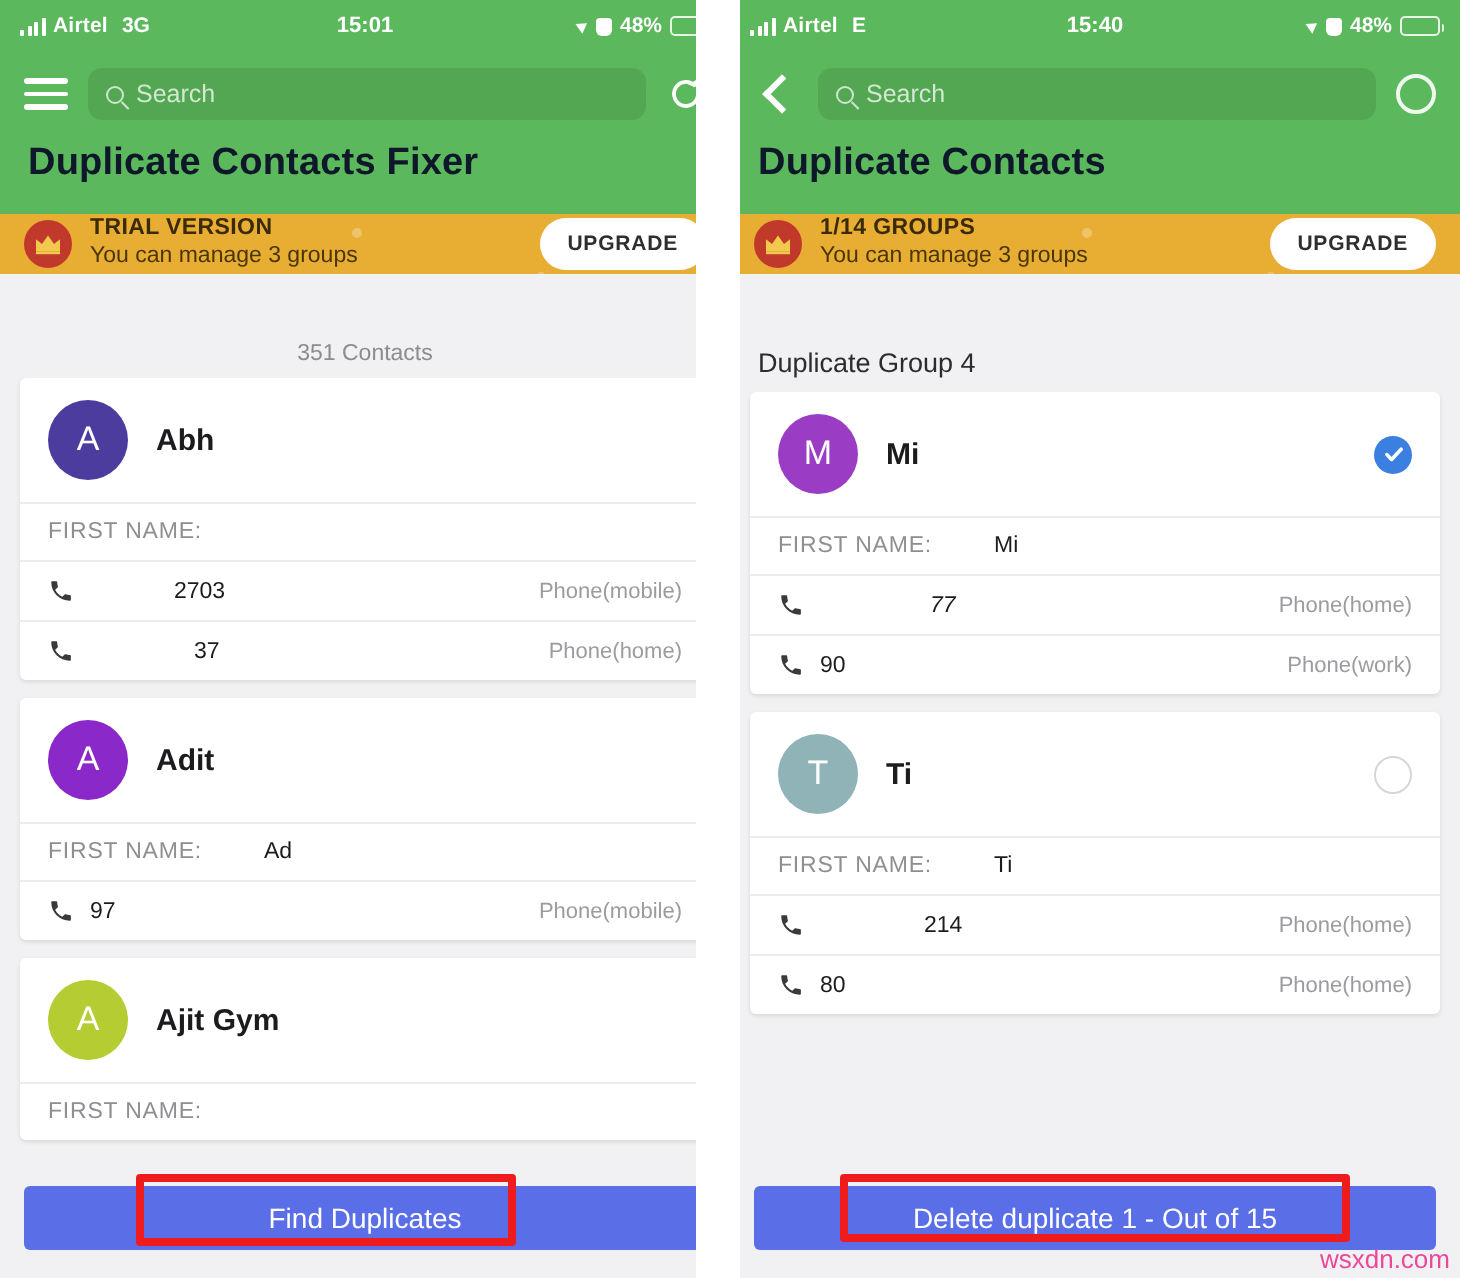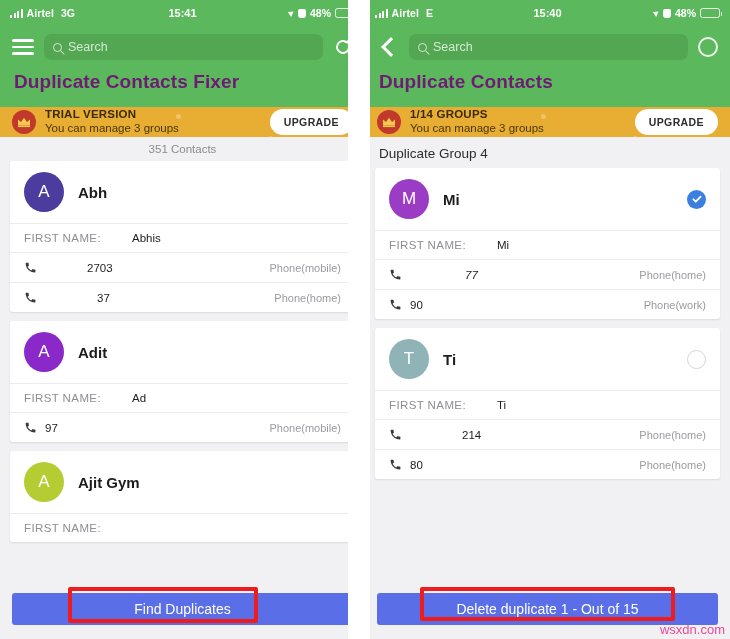--- a/index.html
+++ b/index.html
@@ -180,21 +180,21 @@
   .circle-ico {
     width: 20px; height: 20px;
     border: 2px solid rgba(255,255,255,.9);
     border-radius: 50%;
     flex: 0 0 auto;
     cursor: pointer;
   }
 
   .apptitle {
     background: #5cb85c;
-    color: #701a75;
+    color: #0f172a;
     font-size: 19px;
     font-weight: bold;
     padding: 7px 14px 14px 14px;
     letter-spacing: .1px;
   }
 
   
   .trial {
     background: #e8ad33;
     height: 30px;
@@ -243,20 +243,21 @@
     font-family: "Liberation Sans", sans-serif;
   }
 
   
   .subhead {
     background: #f1f1f3;
     text-align: center;
     font-size: 11.5px;
     color: #8b8b90;
     padding: 6px 0 6px 0;
+    margin-top: 28px;
   }
   .subhead.left-align {
     text-align: left;
     padding: 9px 0 7px 14px;
     font-size: 13.5px;
     color: #2c2c2e;
     font-weight: normal;
   }
 
   
@@ -403,21 +404,21 @@
       <div class="sb-left">
         <span class="sig">
             <i></i>
             <i></i>
             <i></i>
             <i></i>
           </span>
         <span class="carrier">Airtel</span>
         <span class="netmode">3G</span>
       </div>
-      <div class="sb-time">15:41</div>
+      <div class="sb-time">15:01</div>
       <div class="sb-right">
         <span class="loc-arrow"></span>
         <span class="lock-ico"></span>
         <span class="batt-pct">48%</span>
         <span class="batt"><span class="fill" style="width:48%"></span></span>
       </div>
     </div>
 
     <div class="navbar">
       <div class="hamburger">
@@ -457,21 +458,20 @@
 
     <div class="list">
 
       <div class="card">
         <div class="card-head">
           <div class="avatar" style="background:#4b3c9e">A</div>
           <div class="cname">Abh</div>
         </div>
         <div class="row">
           <span class="lbl">FIRST NAME:</span>
-          <span class="val">Abhis</span>
         </div>
         <div class="row">
           <span class="phone-ico">
             <svg width="13" height="13" viewBox="0 0 24 24">
                 <path d="M6.6 10.8c1.4 2.8 3.8 5.1 6.6 6.6l2.2-2.2c.3-.3.7-.4 1-.2 1.2.4 2.4.6 3.7.6.6 0 1 .4 1 1V20c0 .6-.4 1-1 1C10.6 21 3 13.4 3 4c0-.6.4-1 1-1h3.5c.6 0 1 .4 1 1 0 1.3.2 2.5.6 3.7.1.3 0 .7-.2 1l-2.3 2.1z" fill="#3a3a3c"></path>
               </svg>
           </span>
           <span class="pnum indent-a">2703</span>
           <span class="type">Phone(mobile)</span>
         </div>

